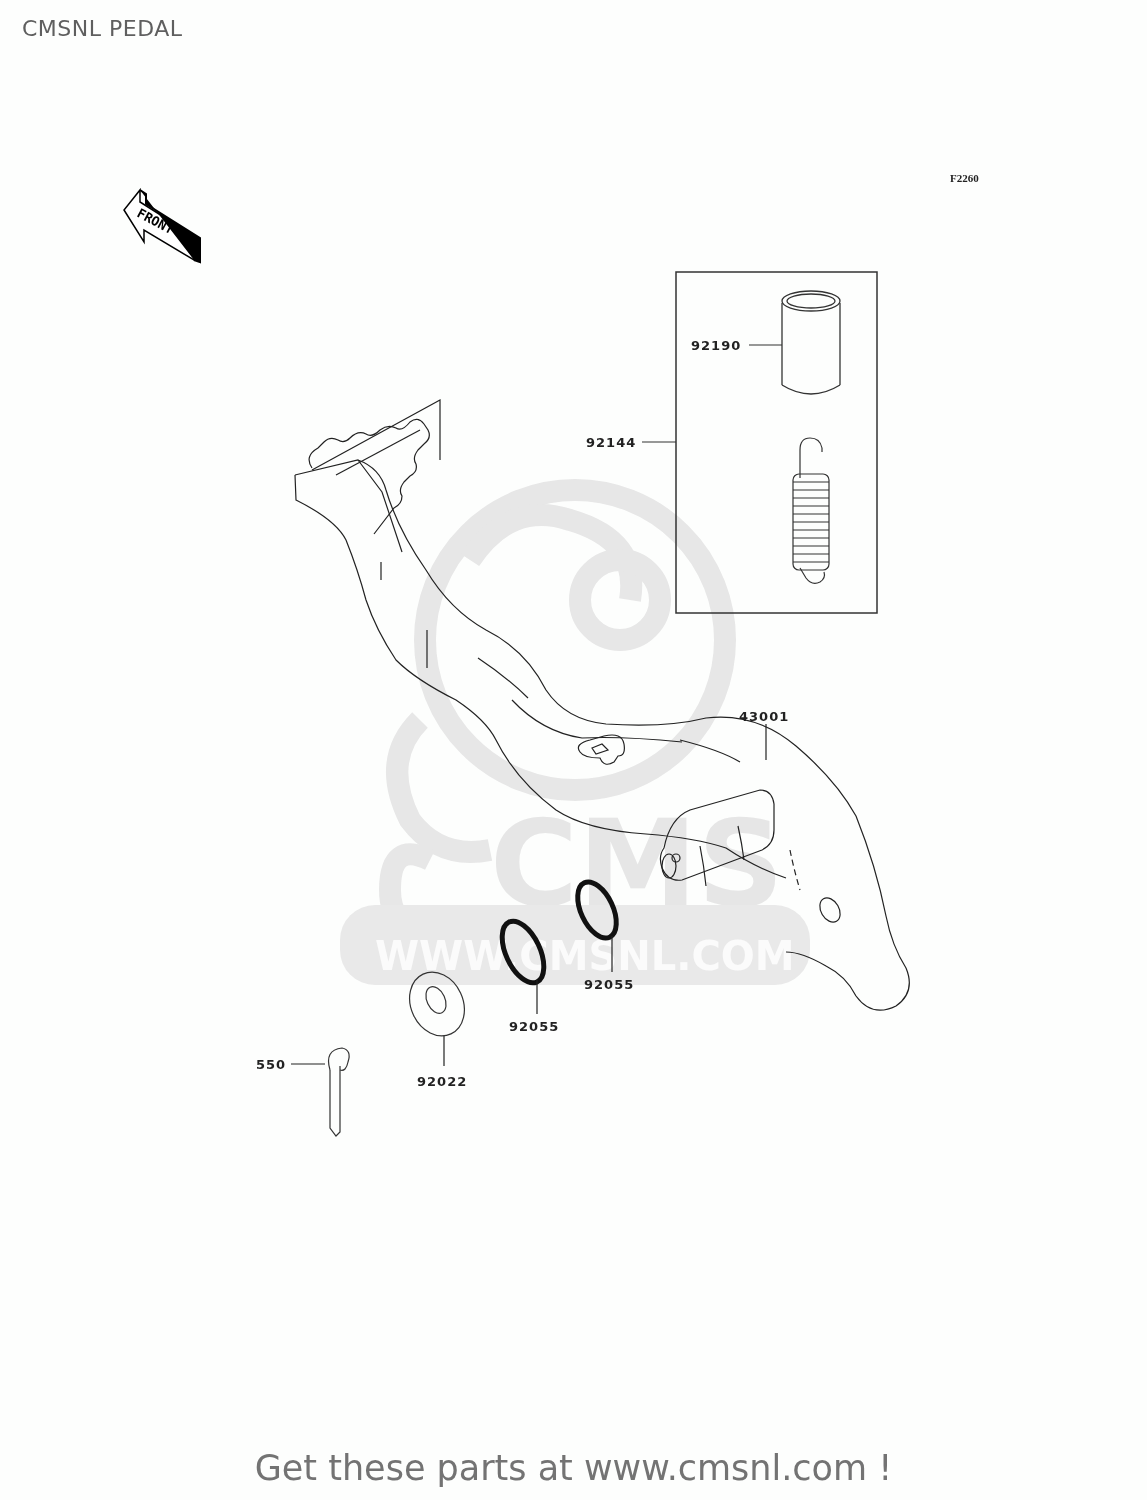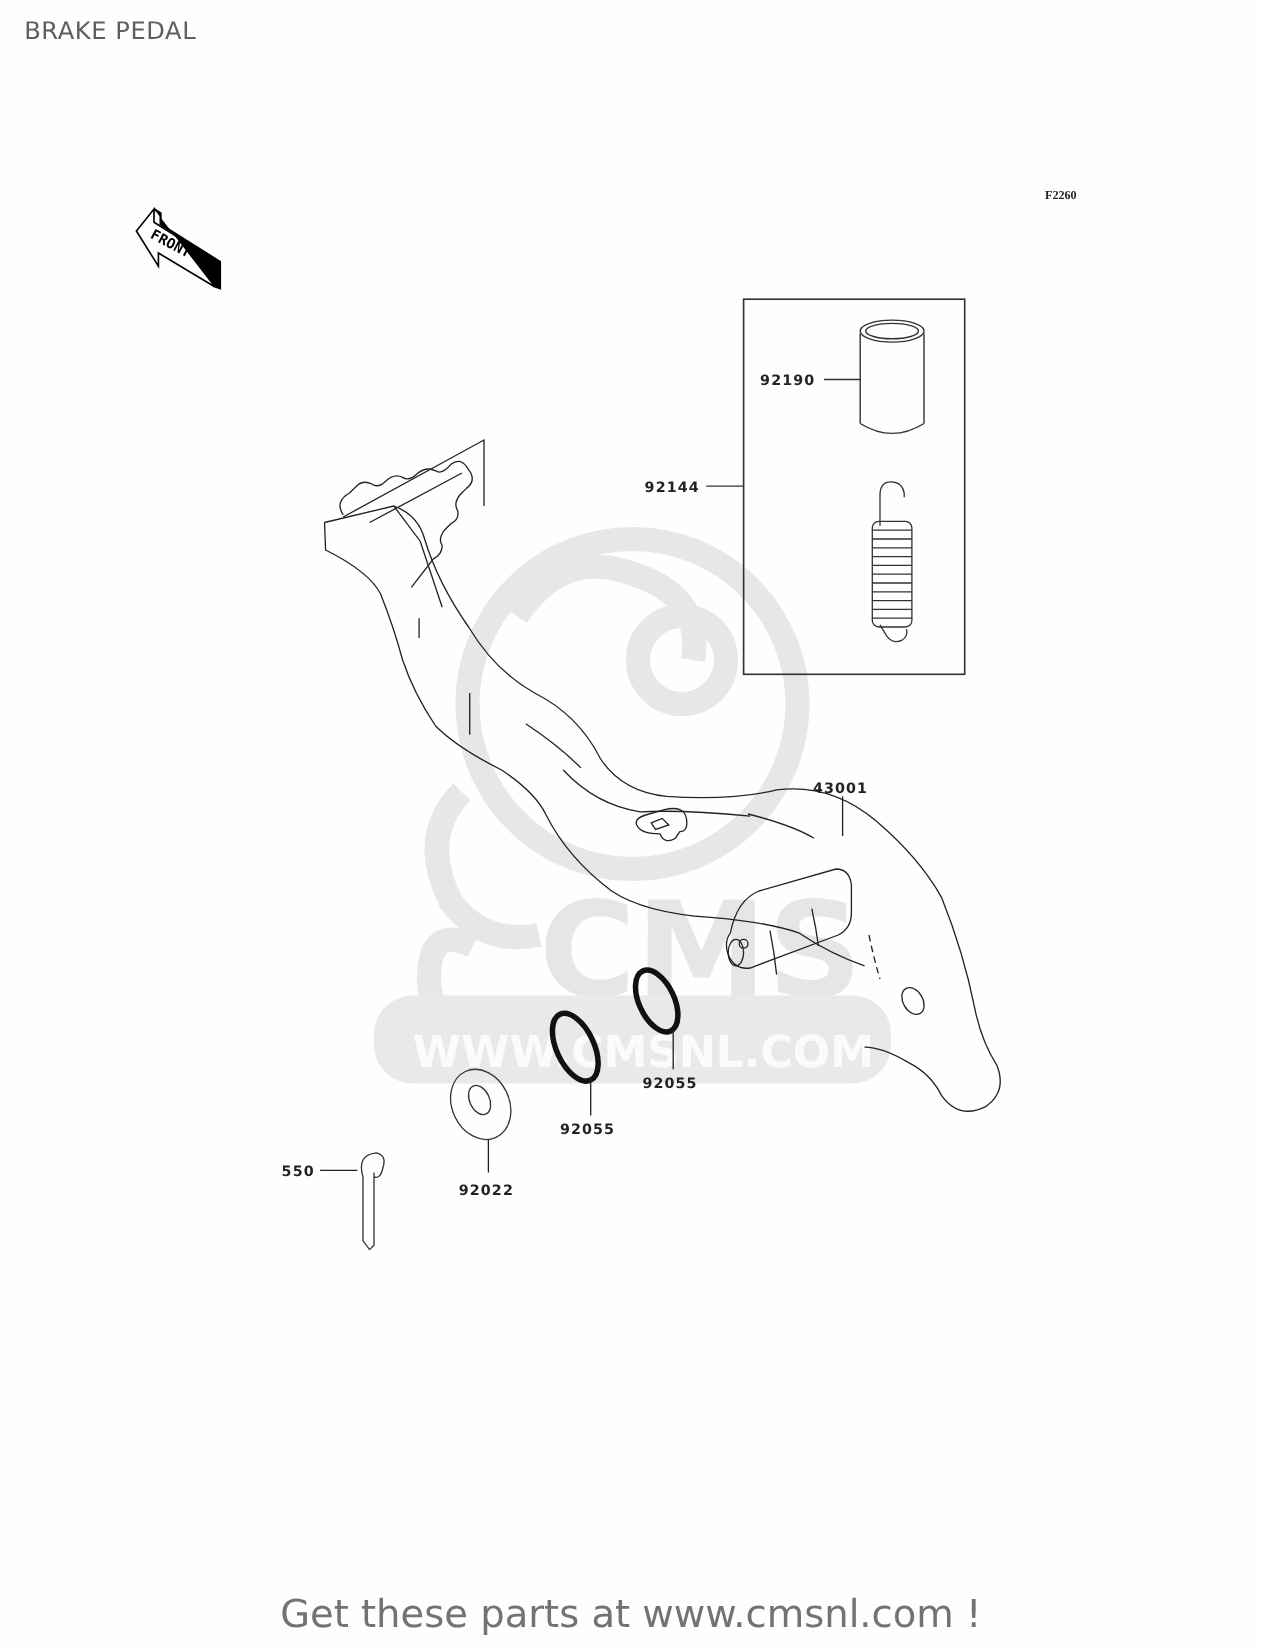--- a/index.html
+++ b/index.html
@@ -6,21 +6,21 @@
     body { width: 1147px; height: 1500px; position: relative; overflow: hidden; font-family: "DejaVu Sans", sans-serif; }
     .page-title { position: absolute; left: 22px; top: 16px; font-size: 22px; color: #5f5f5f; letter-spacing: 0.5px; font-family: "DejaVu Sans", sans-serif; }
     .fig-code { position: absolute; left: 950px; top: 172px; font-size: 11px; font-weight: bold; color: #222; font-family: Liberation Serif, serif; }
     .diagram { position: absolute; left: 0; top: 0; width: 1147px; height: 1500px; }
     .part-label { font-family: "DejaVu Sans", sans-serif; font-size: 13px; font-weight: bold; fill: #222; letter-spacing: 1px; }
     .footer { position: absolute; left: 0; width: 1147px; top: 1448px; text-align: center; font-size: 35px; color: #737373; font-family: "DejaVu Sans", sans-serif; }
   </style>
 </head>
 <body>
 
-<div class="page-title">BRAKE PEDAL</div>
+<div class="page-title">CMSNL PEDAL</div>
 <div class="fig-code">F2260</div>
 
 <svg class="diagram" viewBox="0 0 1147 1500" xmlns="http://www.w3.org/2000/svg">
 
   <g fill="none" stroke="#e6e6e6" stroke-width="22" opacity="0.95">
     <circle cx="575" cy="640" r="150"></circle>
     <path d="M470 560 q40 -60 100 -40 q70 20 60 80"></path>
     <circle cx="620" cy="600" r="40"></circle>
     <path d="M420 720 q-40 40 -10 100 q30 40 80 30"></path>
     <path d="M430 860 q-40 -20 -40 30 q0 40 40 40"></path>

